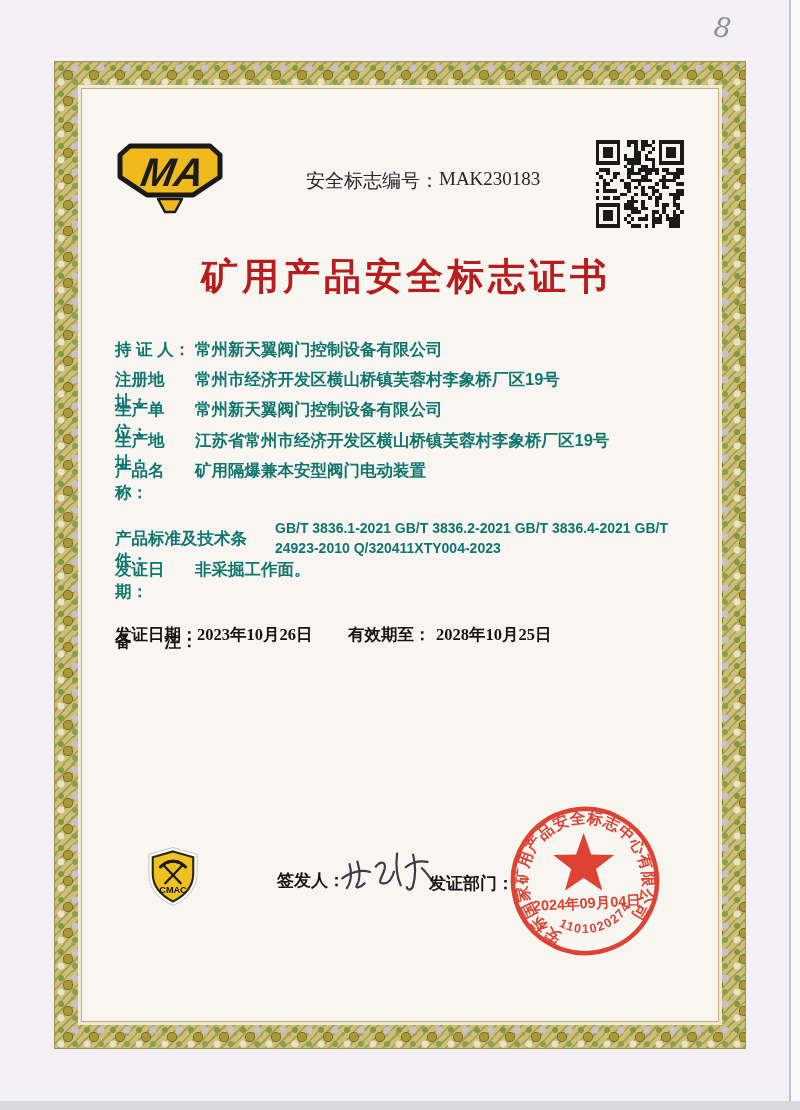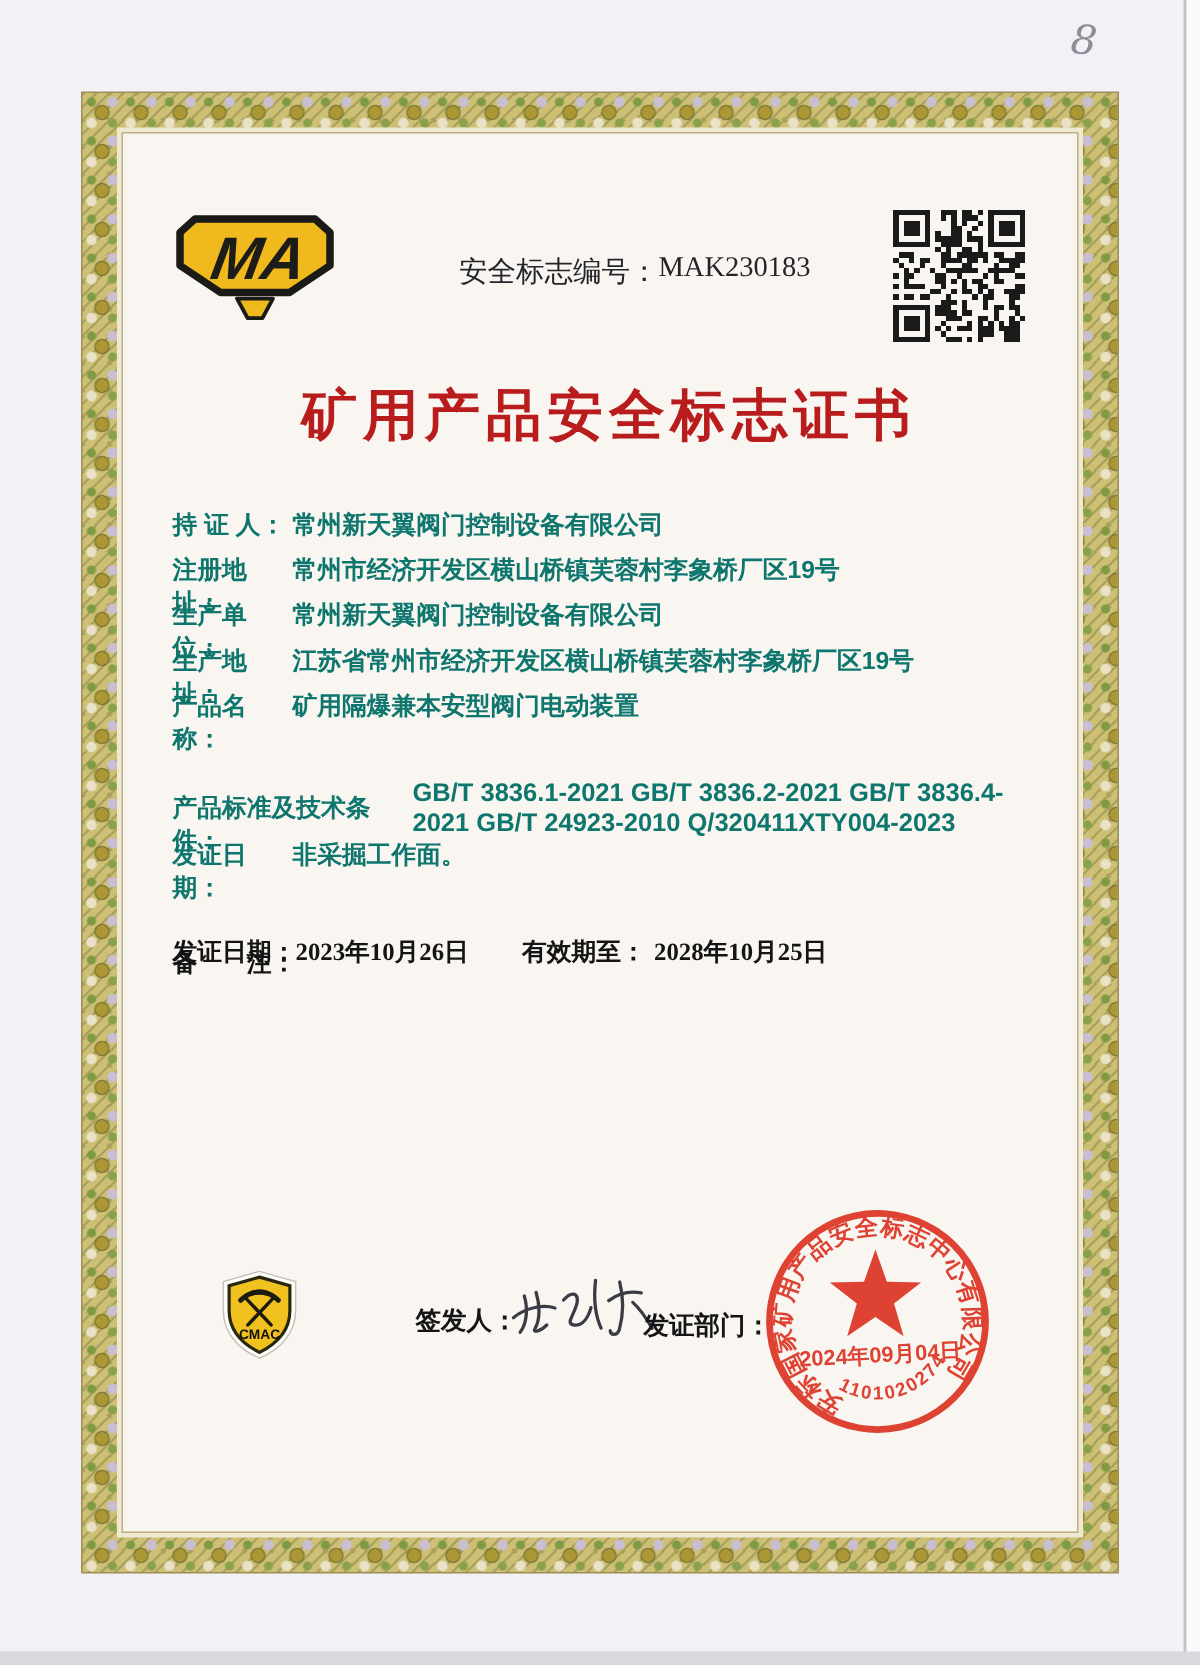--- a/index.html
+++ b/index.html
@@ -35,21 +35,21 @@
 
   .title{position:absolute;left:55px;top:252px;width:556px;text-align:right;
     font-size:37px;font-weight:bold;letter-spacing:4px;color:#b91c1c;}
 
   
   .row{position:absolute;left:115px;display:flex;color:#0f766e;}
   .row .lbl{font-weight:bold;font-size:16.5px;width:80px;flex:none;}
   .row .val{font-family:Liberation Sans, sans-serif;font-weight:bold;font-size:16.5px;}
   .r1{top:339px}.r2{top:369px}.r3{top:399px}.r4{top:430px}.r5{top:460px}.r6{top:492px}
   .r7{top:519px}.r7 .lbl{width:160px;padding-top:9px;}
-  .r7 .val{font-family:"Liberation Sans",sans-serif;font-size:17px;width:424px;line-height:19.5px;}
+  .r7 .val{font-family:"Liberation Sans",sans-serif;font-size:14px;width:424px;line-height:19.5px;}
   .r8{top:559px}
   .dates-row{position:absolute;left:0;top:624px;width:800px;height:24px;color:#141414;}
   .dates-row .lbl{position:absolute;font-weight:bold;font-size:16.5px;}
   .dates-row .val{position:absolute;font-family:"Liberation Serif",serif;font-weight:bold;font-size:16.5px;}
   .issue-lbl{left:115px}.issue-val{left:197px}.valid-lbl{left:348px}.valid-val{left:436px}
   .remark-row{position:absolute;left:115px;top:631px;font-weight:bold;font-size:16.5px;color:#141414;}
 
   
   .statement{position:absolute;left:111px;top:732px;width:580px;
     font-family:"Liberation Serif",serif;font-weight:bold;font-size:16px;

